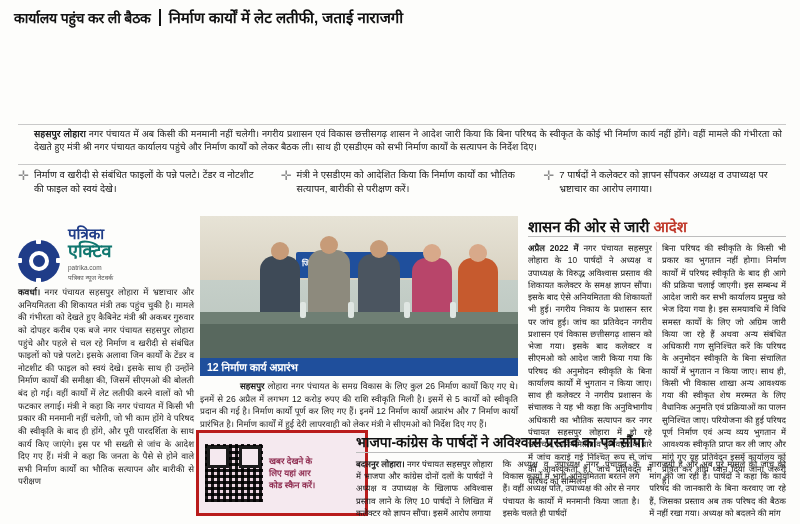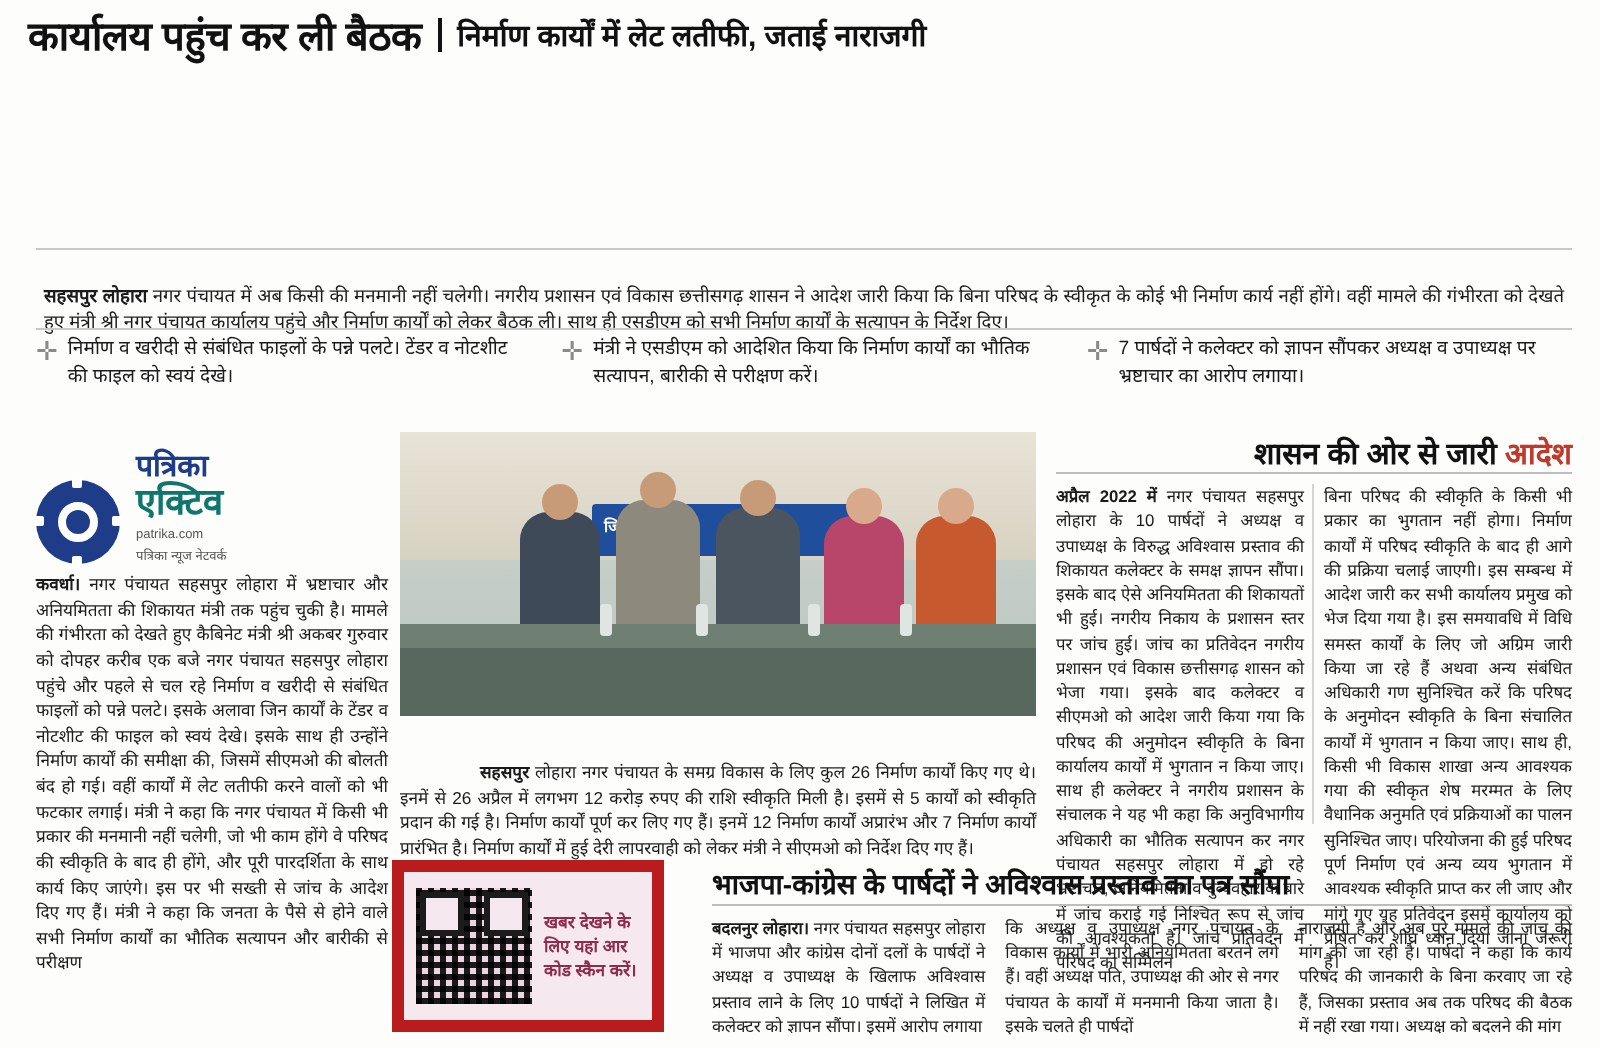--- a/index.html
+++ b/index.html
@@ -24,21 +24,21 @@
     position: absolute;
     left: 14px;
     top: 6px;
     right: 12px;
     height: 22px;
     display: flex;
     align-items: center;
     gap: 8px;
   }
   .kicker-left {
-    font-size: 20px;
+    font-size: 14px;
     font-weight: bold;
     color: #111;
     letter-spacing: -0.2px;
     white-space: nowrap;
   }
   .kicker-rule {
     width: 2px;
     height: 17px;
     background: #111;
     flex: 0 0 auto;
@@ -61,28 +61,27 @@
     font-weight: bold;
     font-size: 37px;
     line-height: 1.13;
     letter-spacing: -0.6px;
   }
   .headline .l2 { display: block; }
 
   
   .standfirst {
     position: absolute;
-    left: 22px;
+    left: 34px;
     right: 18px;
     top: 128px;
     font-size: 9.3px;
     line-height: 1.42;
     color: #1b1b1b;
     text-align: justify;
-    margin-top: 14px;
   }
   .standfirst b { font-weight: bold; }
 
   .hr-thin {
     position: absolute;
     left: 18px;
     right: 14px;
     height: 1px;
     background: #c9c9c9;
   }
@@ -266,21 +265,21 @@
     text-align: justify;
   }
   .center-col b { font-weight: bold; padding-left: 40px; }
 
   
   .orders-head {
     position: absolute;
     left: 528px;
     top: 216px;
     width: 258px;
-    text-align: right;
+    text-align: left;
     font-size: 15px;
     font-weight: bold;
     color: #111;
   }
   .orders-head .accent { color: #c0392b; }
   .orders-rule {
     position: absolute;
     left: 528px;
     top: 236px;
     width: 258px;
@@ -308,24 +307,24 @@
     width: 1px;
     height: 170px;
     background: #d5d5d5;
   }
 
   
   .qr-box {
     position: absolute;
     left: 196px;
     top: 430px;
-    width: 136px;
+    width: 172px;
     height: 86px;
     background: #f5e9ef;
-    border: 6px solid #b91c1c;
+    border: 3px solid #b91c1c;
     box-sizing: border-box;
     display: flex;
     align-items: center;
     gap: 6px;
     padding: 6px;
   }
   .qr {
     width: 58px; height: 58px;
     background:
       repeating-linear-gradient(90deg, #1b1b1b 0 3px, #f5e9ef 3px 6px),
@@ -455,20 +454,21 @@
     <div class="ph-head h4"></div>
     <div class="ph-head h5"></div>
     <div class="ph-table"></div>
     <div class="ph-tablecloth"></div>
     <div class="ph-bottle b1"></div>
     <div class="ph-bottle b2"></div>
     <div class="ph-bottle b3"></div>
     <div class="ph-bottle b4"></div>
   </div>
 
+  <div class="caption-bar">12 निर्माण कार्य अप्रारंभ</div>
 
   <div class="center-col">
     <b>सहसपुर</b><span> लोहारा नगर पंचायत के समग्र विकास के लिए कुल 26 निर्माण कार्यों किए गए थे। इनमें से 26 अप्रैल में लगभग 12 करोड़ रुपए की राशि स्वीकृति मिली है। इसमें से 5 कार्यों को स्वीकृति प्रदान की गई है। निर्माण कार्यों पूर्ण कर लिए गए हैं। इनमें 12 निर्माण कार्यों अप्रारंभ और 7 निर्माण कार्यों प्रारंभित है। निर्माण कार्यों में हुई देरी लापरवाही को लेकर मंत्री ने सीएमओ को निर्देश दिए गए हैं।</span>
   </div>
 
   <div class="orders-head">
     <span>शासन की ओर से जारी </span><span class="accent">आदेश</span>
   </div>
   <div class="orders-rule"></div>
   <div class="orders-body">

